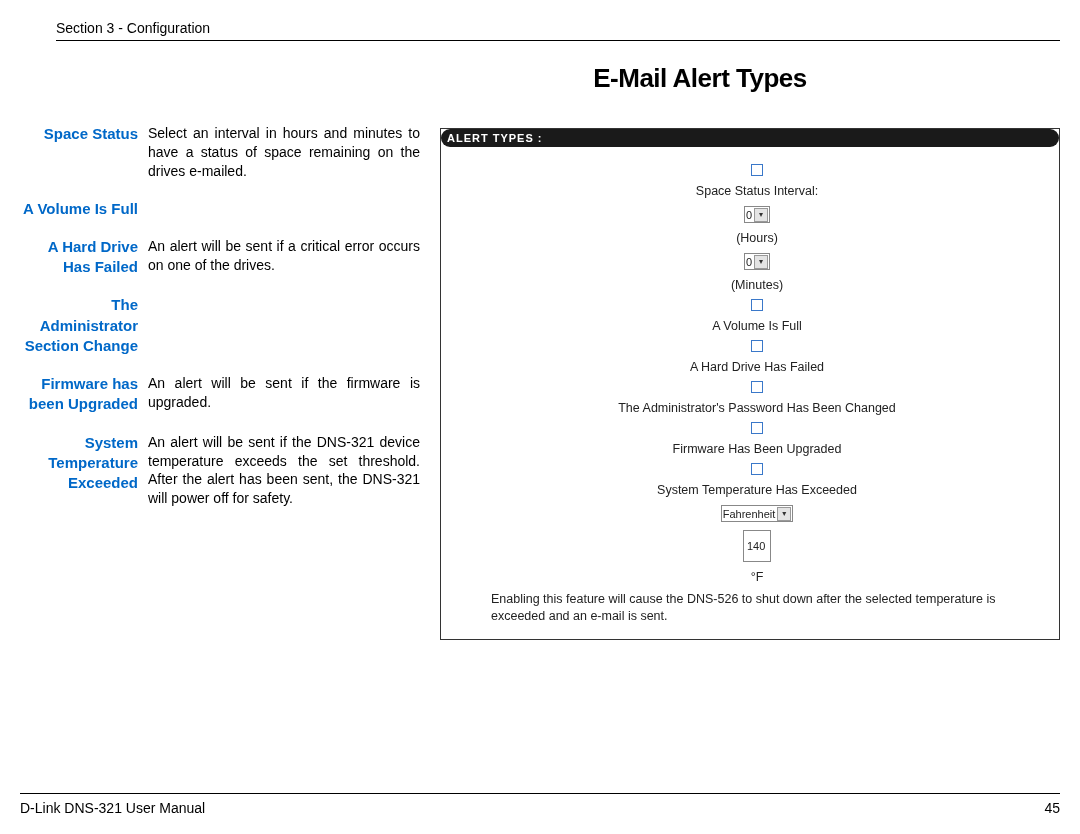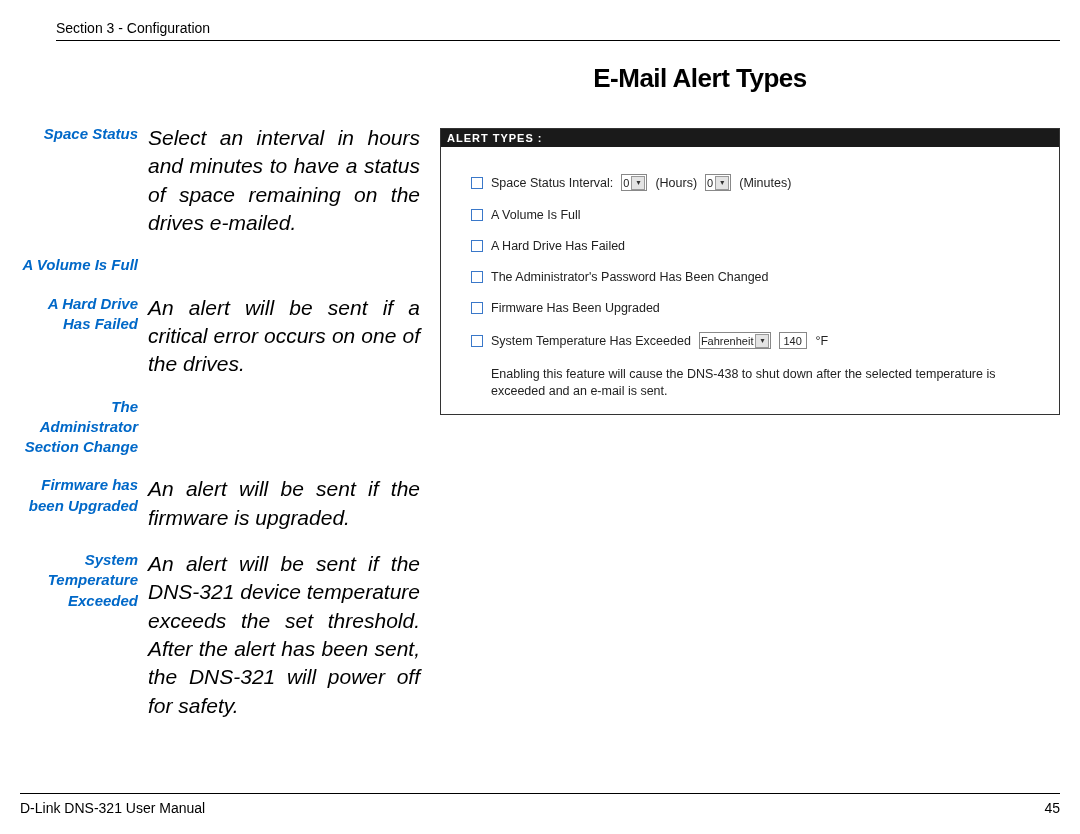--- a/index.html
+++ b/index.html
@@ -31,66 +31,67 @@
   .content {
     display: flex;
     gap: 20px;
   }
   .defs {
     width: 400px;
   }
   .def-row {
     display: flex;
     margin-bottom: 18px;
-    font-style: italic;
   }
   .def-term {
     width: 128px;
     text-align: right;
     color: #0068c8;
     font-family: "Arial Narrow", Arial, sans-serif;
     font-weight: bold;
     font-size: 15px;
     line-height: 1.35;
     padding-right: 10px;
     flex: 0 0 128px;
   }
   .def-desc {
     flex: 1;
-    font-size: 21px;
+    font-size: 14px;
     line-height: 1.35;
     text-align: justify;
   }
   .panel-col {
     flex: 1;
     padding-top: 4px;
   }
   .panel {
     border: 1px solid #333;
     font-family: Verdana, Arial, sans-serif;
     font-size: 12px;
   }
   .panel-header {
     background: #1a1a1a;
     color: #fff;
     font-weight: bold;
     letter-spacing: 1px;
     padding: 3px 6px;
     font-size: 11px;
+    border-radius: 9px;
   }
   .panel-body {
     padding: 10px 16px 14px 30px;
   }
   .alert-row {
     display: flex;
     align-items: center;
     gap: 8px;
-    margin: 17px 0;
+    margin: 7px 0;
     font-size: 12.5px;
     color: #222;
+    flex-direction: column;
   }
   .chk {
     width: 12px;
     height: 12px;
     border: 1px solid #3a78c9;
     display: inline-block;
     flex: 0 0 12px;
   }
   .sel {
     border: 1px solid #888;
@@ -113,21 +114,21 @@
     font-size: 8px;
     color: #333;
   }
   .inp {
     border: 1px solid #888;
     font-size: 11px;
     padding: 0 3px;
     width: 28px;
     text-align: left;
     background: #fff;
-    height: 17px;
+    height: 32px;
     display: inline-flex;
     align-items: center;
   }
   .hint {
     font-size: 12.5px;
     color: #222;
     margin: 6px 0 0 20px;
     line-height: 1.35;
   }
   .footer {
@@ -221,21 +222,21 @@
           <span class="chk"></span>
           <span>System Temperature Has Exceeded</span>
           <span class="sel" style="width:auto">
             <span>Fahrenheit</span>
             <span class="arrow">▾</span>
           </span>
           <span class="inp">140</span>
           <span>°F</span>
         </div>
 
-        <div class="hint">Enabling this feature will cause the DNS-438 to shut down after the selected temperature is exceeded and an e-mail is sent.</div>
+        <div class="hint">Enabling this feature will cause the DNS-526 to shut down after the selected temperature is exceeded and an e-mail is sent.</div>
       </div>
     </div>
   </div>
 
 </div>
 
 <div class="footer">
   <span>D-Link DNS-321 User Manual</span>
   <span>45</span>
 </div>

